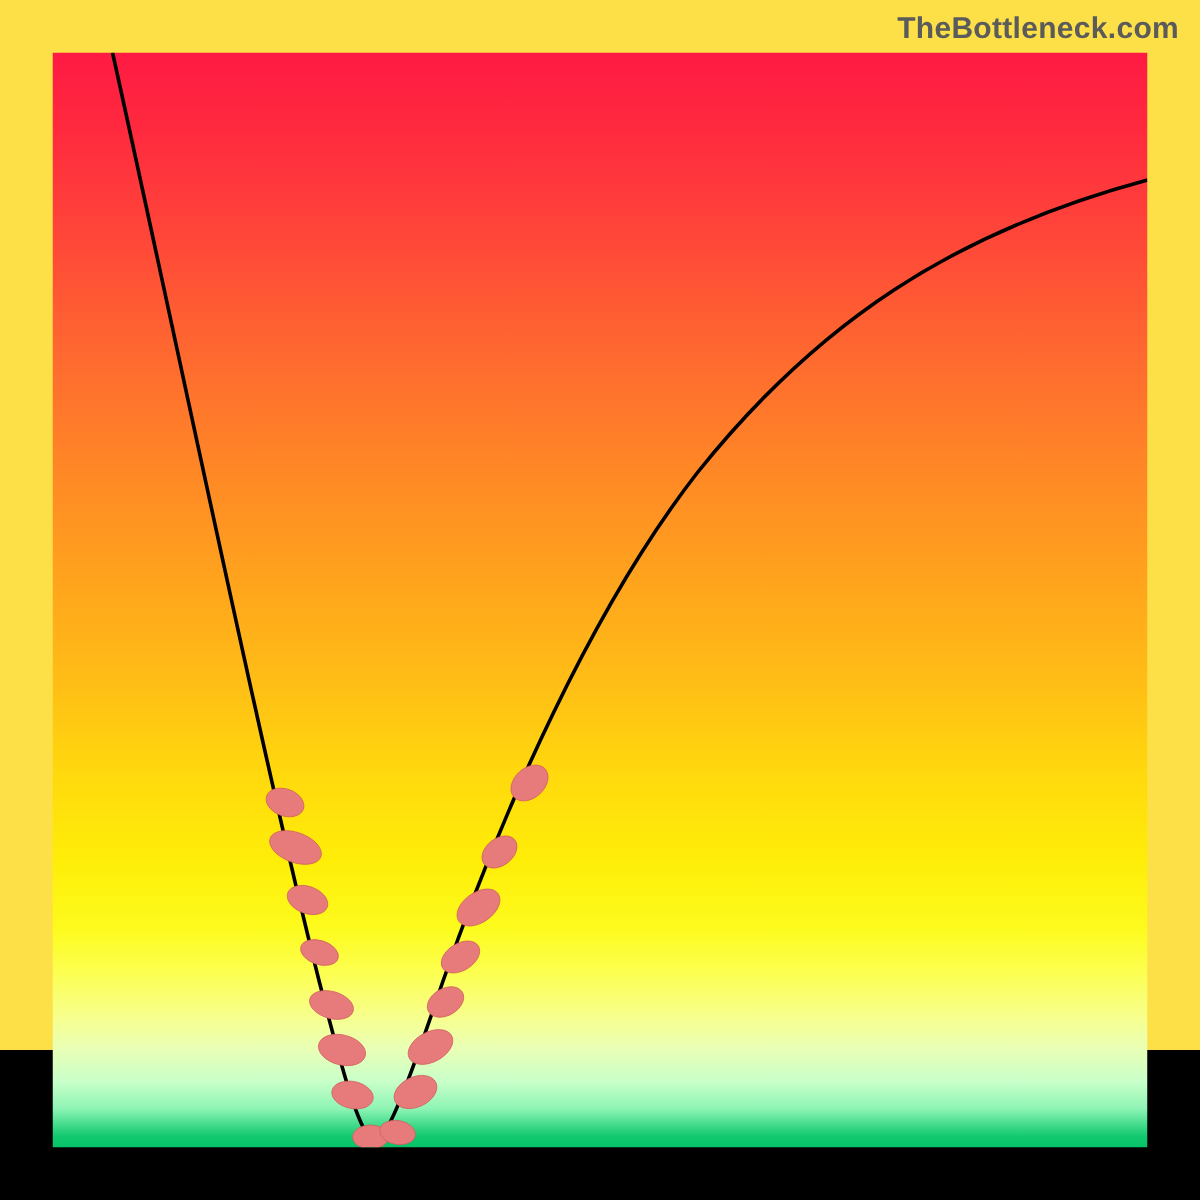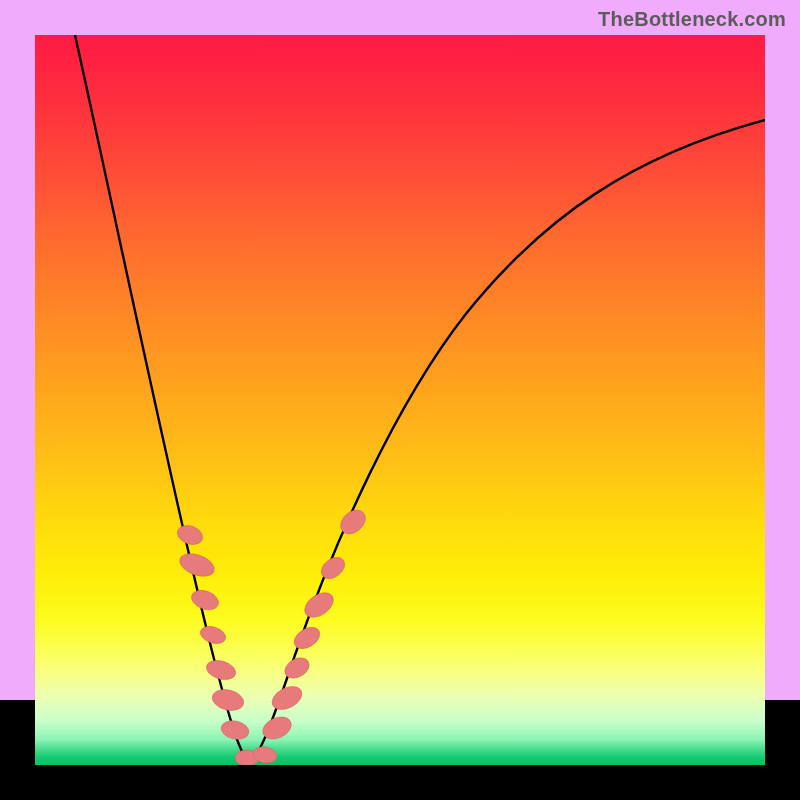--- a/index.html
+++ b/index.html
@@ -7,21 +7,21 @@
     padding: 0;
     width: 800px;
     height: 800px;
     overflow: hidden;
     background: #000;
   }
   .frame {
     position: relative;
     width: 800px;
     height: 700px;
-    background: #f0abfc;
+    background: #fde047;
   }
   .plot {
     position: absolute;
     left: 35px;
     top: 35px;
     width: 730px;
     height: 730px;
     overflow: hidden;
   }
   .gradient {

